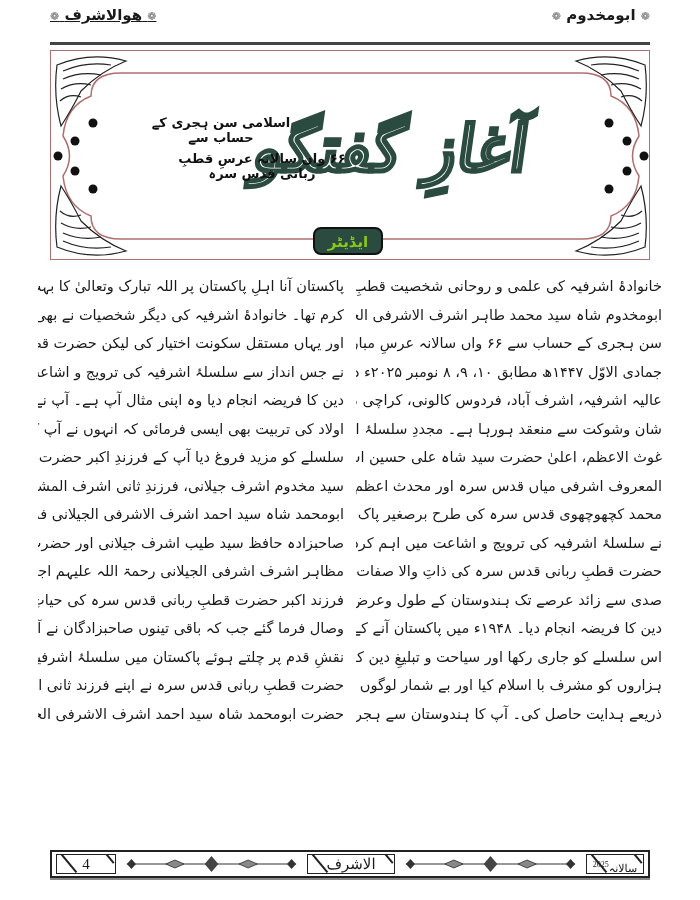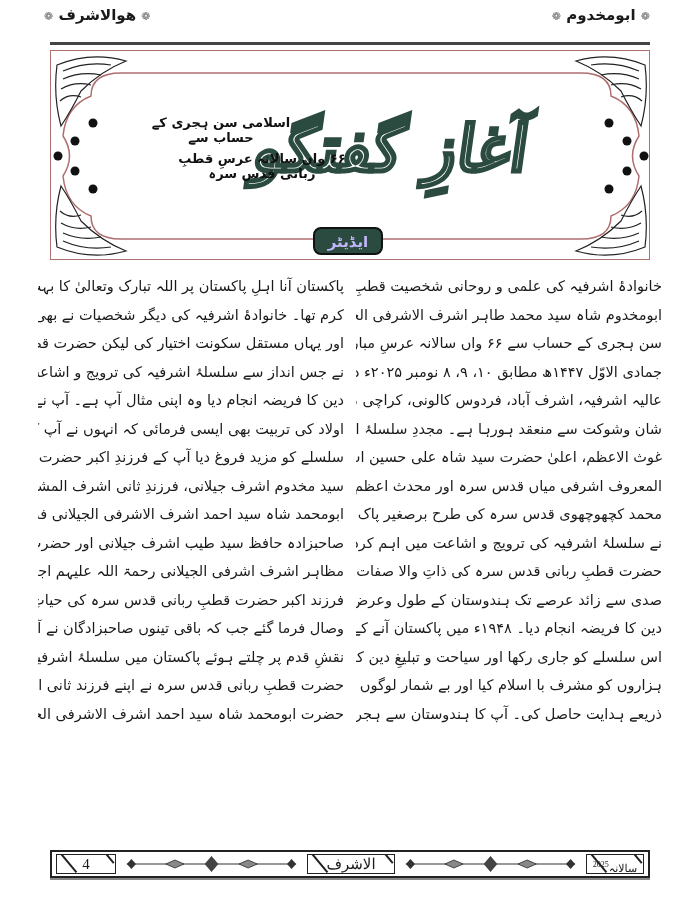--- a/index.html
+++ b/index.html
@@ -2,39 +2,39 @@
 <html><head>
 <meta charset="utf-8">
 <style>
   html, body { margin: 0; padding: 0; background: #ffffff; }
   body { width: 700px; height: 900px; position: relative; overflow: hidden;
          font-family: "DejaVu Sans", sans-serif; color: #1a1a1a; }
 
   
   .running-head { position: absolute; top: 6px; left: 40px; right: 40px; height: 36px; }
   .rh-item { position: absolute; top: 0; font-size: 15px; font-weight: bold; direction: rtl; }
-  .rh-left { left: 4px; }
+  .rh-left { left: 10px; text-decoration: underline; }
   .rh-right { right: 10px; }
   .rh-orn { font-size: 11px; color: #666; font-weight: normal; }
   .rule-top { position: absolute; top: 42px; left: 50px; right: 50px; height: 3px; background: #444; }
 
   
   .banner { position: absolute; top: 50px; left: 50px; width: 600px; height: 210px;
             border: 1.5px solid #b06f6f; box-sizing: border-box; }
   .banner svg.frame { position: absolute; left: 0; top: 0; }
   .banner-title { position: absolute; top: 58px; left: 190px; width: 300px; text-align: center;
                   font-size: 64px; font-weight: bold; direction: rtl; color: #ffffff;
                   -webkit-text-stroke: 3px #2b4a40; letter-spacing: 2px; line-height: 80px;
                   font-family: "DejaVu Serif", serif; transform: skewX(-8deg); }
   .banner-sub { position: absolute; left: 80px; width: 180px; text-align: center; direction: rtl;
                 font-size: 13px; font-weight: bold; color: #111; }
   .sub1 { top: 64px; }
   .sub2 { top: 100px; margin-left: 41px; }
   .editor-badge { position: absolute; left: 262px; top: 176px; width: 70px; height: 28px;
-                  background: #2b4a40; color: #c4b5fd; border: 2px solid #111; border-radius: 8px;
+                  background: #2b4a40; color: #84cc16; border: 2px solid #111; border-radius: 8px;
                   font-size: 15px; font-weight: bold; text-align: center; line-height: 27px;
                   direction: rtl; box-sizing: border-box; }
 
   
   .columns { position: absolute; top: 272px; left: 38px; width: 624px; height: 572px; }
   .col { position: absolute; top: 0; width: 306px; direction: rtl; text-align: justify;
          text-align-last: justify; font-family: "DejaVu Sans", sans-serif; font-size: 14.5px; }
   .col-right { right: 0; }
   .col-left { left: 0; }
   .line { height: 28.5px; line-height: 28.5px; white-space: nowrap; overflow: hidden;

